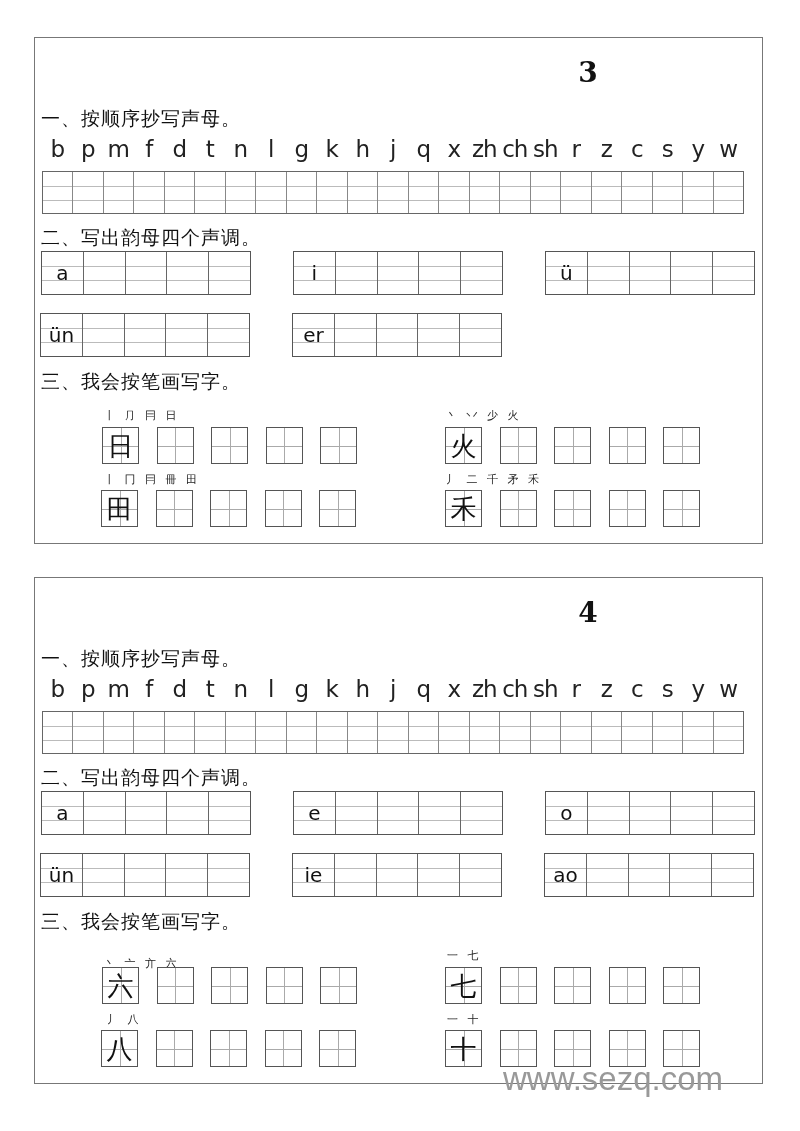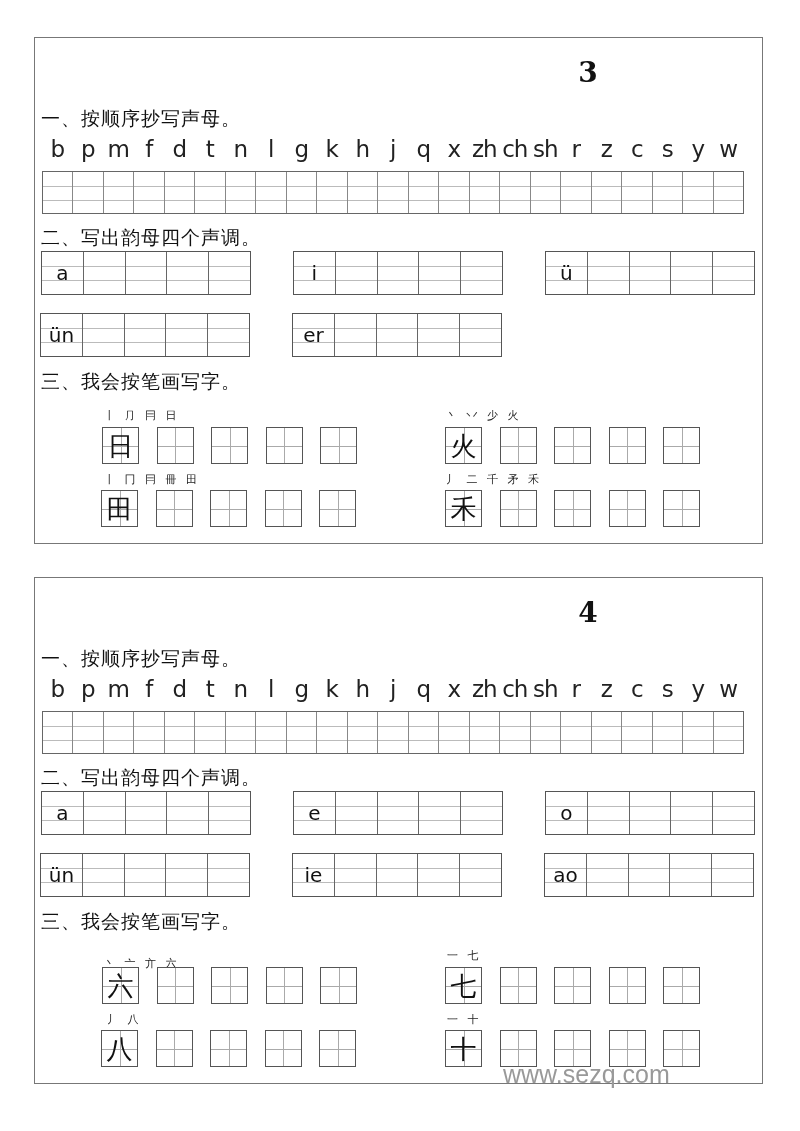--- a/index.html
+++ b/index.html
@@ -26,21 +26,21 @@
                      font-size:20px; color:#111; z-index:2; }
   .charrow { position:absolute; display:flex; }
   .charsq { width:37px; height:37px; border:1px solid #555; box-sizing:border-box;
             position:relative; margin-right:17.5px; background:#fff; }
   .charsq .vmid { position:absolute; left:50%; top:0; bottom:0; border-left:1px solid #aaa; }
   .charsq .hmid { position:absolute; top:50%; left:0; right:0; border-top:1px solid #aaa; }
   .charsq .ch { position:absolute; left:0; right:0; top:2px; text-align:center;
                 font-size:26px; line-height:32px; color:#111; z-index:2;
                 font-family:"DejaVu Sans", sans-serif; }
   .strokes { position:absolute; font-size:11px; color:#222; letter-spacing:3px; white-space:nowrap; }
-  .watermark { position:absolute; left:503px; top:1060px; font-size:25px; color:#999;
+  .watermark { position:absolute; left:503px; top:1060px; font-size:33px; color:#999;
                font-family:"Liberation Sans", sans-serif; letter-spacing:0px; }
 </style>
 </head>
 <body>
 
 <div class="panel" style="top:37px;">
   <div class="page-num">3</div>
 
   <div class="heading" style="top:68px;">一、按顺序抄写声母。</div>
 

